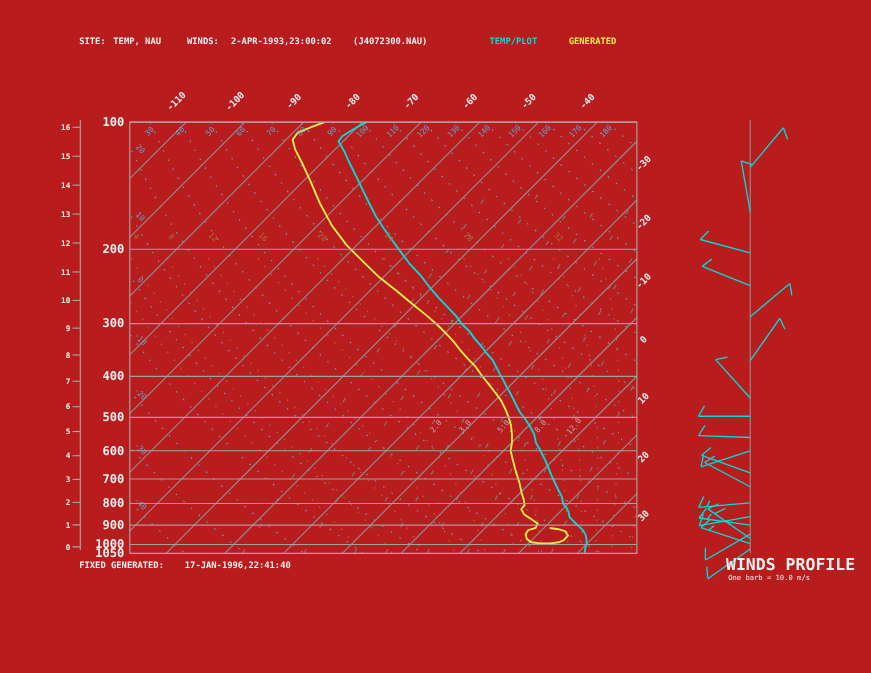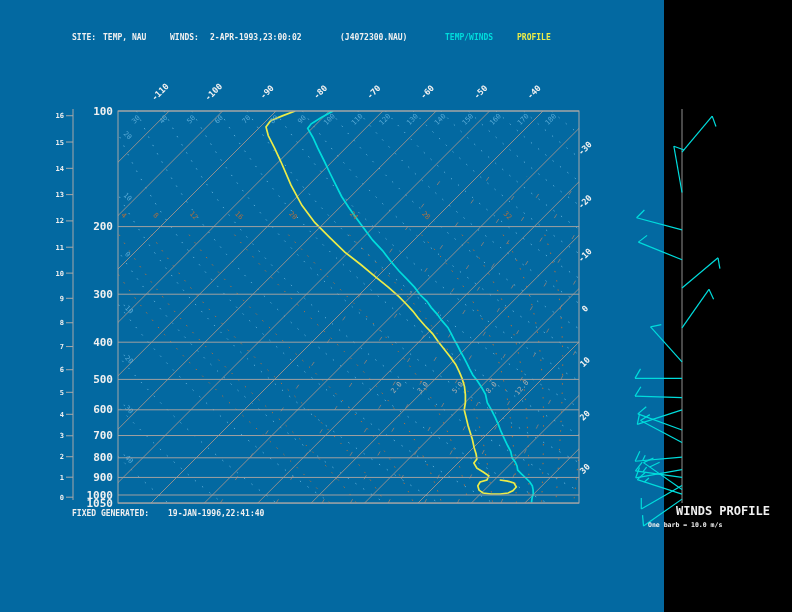--- a/index.html
+++ b/index.html
@@ -1,30 +1,30 @@
 <!DOCTYPE html>
 <html><head>
 <meta charset="utf-8">
 <style>
 html,body{margin:0;padding:0;background:#000;width:792px;height:612px;overflow:hidden}
-#app{position:relative;width:664px;height:612px;background:#0369a1;font-family:"DejaVu Sans Mono",monospace}
+#app{position:relative;width:792px;height:612px;background:#b91c1c;font-family:"DejaVu Sans Mono",monospace}
 .seg{position:absolute;white-space:pre;font-weight:bold;font-size:8px;color:#f0f0f0}
 svg text{font-family:"DejaVu Sans Mono",monospace}
 </style>
 </head>
 <body>
 
 <div id="app">
   <span class="seg" style="left:72px;top:33px">SITE:</span>
   <span class="seg" style="left:103px;top:33px">TEMP, NAU</span>
   <span class="seg" style="left:170px;top:33px">WINDS:</span>
   <span class="seg" style="left:210px;top:33px">2-APR-1993,23:00:02</span>
-  <span class="seg" style="left:340px;top:33px">(J4072300.NAU)</span>
-  <span class="seg" style="left:445px;top:33px;color:#00dcdc">TEMP/WINDS</span>
-  <span class="seg" style="left:517px;top:33px;color:#ecec48">PROFILE</span>
+  <span class="seg" style="left:321px;top:33px">(J4072300.NAU)</span>
+  <span class="seg" style="left:445px;top:33px;color:#00dcdc">TEMP/PLOT</span>
+  <span class="seg" style="left:517px;top:33px;color:#ecec48">GENERATED</span>
 
   <svg id="chart" width="792" height="612">
       <defs>
         <clipPath id="cp">
           <rect x="118" y="111" width="461" height="392"></rect>
         </clipPath>
       </defs>
       <g clip-path="url(#cp)">
         <polyline points="220.3,503.1 232.8,483.9 245.4,464.7 258.1,445.5 270.9,426.3 283.7,407.1 296.7,387.9 309.6,368.7 322.7,349.5 335.8,330.3 349.0,311.1 362.2,291.9 375.5,272.7 388.9,253.5 402.4,234.3 415.9,215.1 429.4,195.9 443.0,176.7" fill="none" stroke="#7e7e7e" stroke-width="1" stroke-dasharray="4.5 23"></polyline>
         <polyline points="276.1,503.1 288.0,483.9 300.0,464.7 312.0,445.5 324.2,426.3 336.4,407.1 348.7,387.9 361.1,368.7 373.6,349.5 386.1,330.3 398.7,311.1 411.4,291.9 424.2,272.7 437.0,253.5 449.9,234.3 462.9,215.1 476.0,195.9 489.1,176.7" fill="none" stroke="#7e7e7e" stroke-width="1" stroke-dasharray="4.5 23"></polyline>
@@ -277,16 +277,16 @@
         <line x1="637.3003437341278" y1="479.6402642707361" x2="645.4749368143791" y2="472.2798276007887" stroke="#00dcdc" stroke-width="1.2"></line>
         <line x1="644.4522887366674" y1="481.9640720684357" x2="648.9111576895317" y2="477.94928843028254" stroke="#00dcdc" stroke-width="1.2"></line>
       </g>
       <g>
         <line x1="682" y1="499.1179643104408" x2="643.4998539184174" y2="526.07605681894" stroke="#00dcdc" stroke-width="1.2"></line>
         <line x1="643.4998539184174" y1="526.07605681894" x2="642.5411407481932" y2="515.1179151399308" stroke="#00dcdc" stroke-width="1.2"></line>
       </g>
     </svg>
 
   <span class="seg" style="left:72px;top:509px">FIXED GENERATED:</span>
-  <span class="seg" style="left:168px;top:509px">19-JAN-1996,22:41:40</span>
-  <span class="seg" style="left:676px;top:504px;font-size:12px">WINDS PROFILE</span>
-  <span class="seg" style="left:648px;top:521px;font-size:6.5px;font-weight:bold">One barb = 10.0 m/s</span>
+  <span class="seg" style="left:168px;top:509px">17-JAN-1996,22:41:40</span>
+  <span class="seg" style="left:660px;top:504px;font-size:15px">WINDS PROFILE</span>
+  <span class="seg" style="left:662px;top:521px;font-size:6.5px;font-weight:normal">One barb = 10.0 m/s</span>
 </div>
 
 </body></html>

